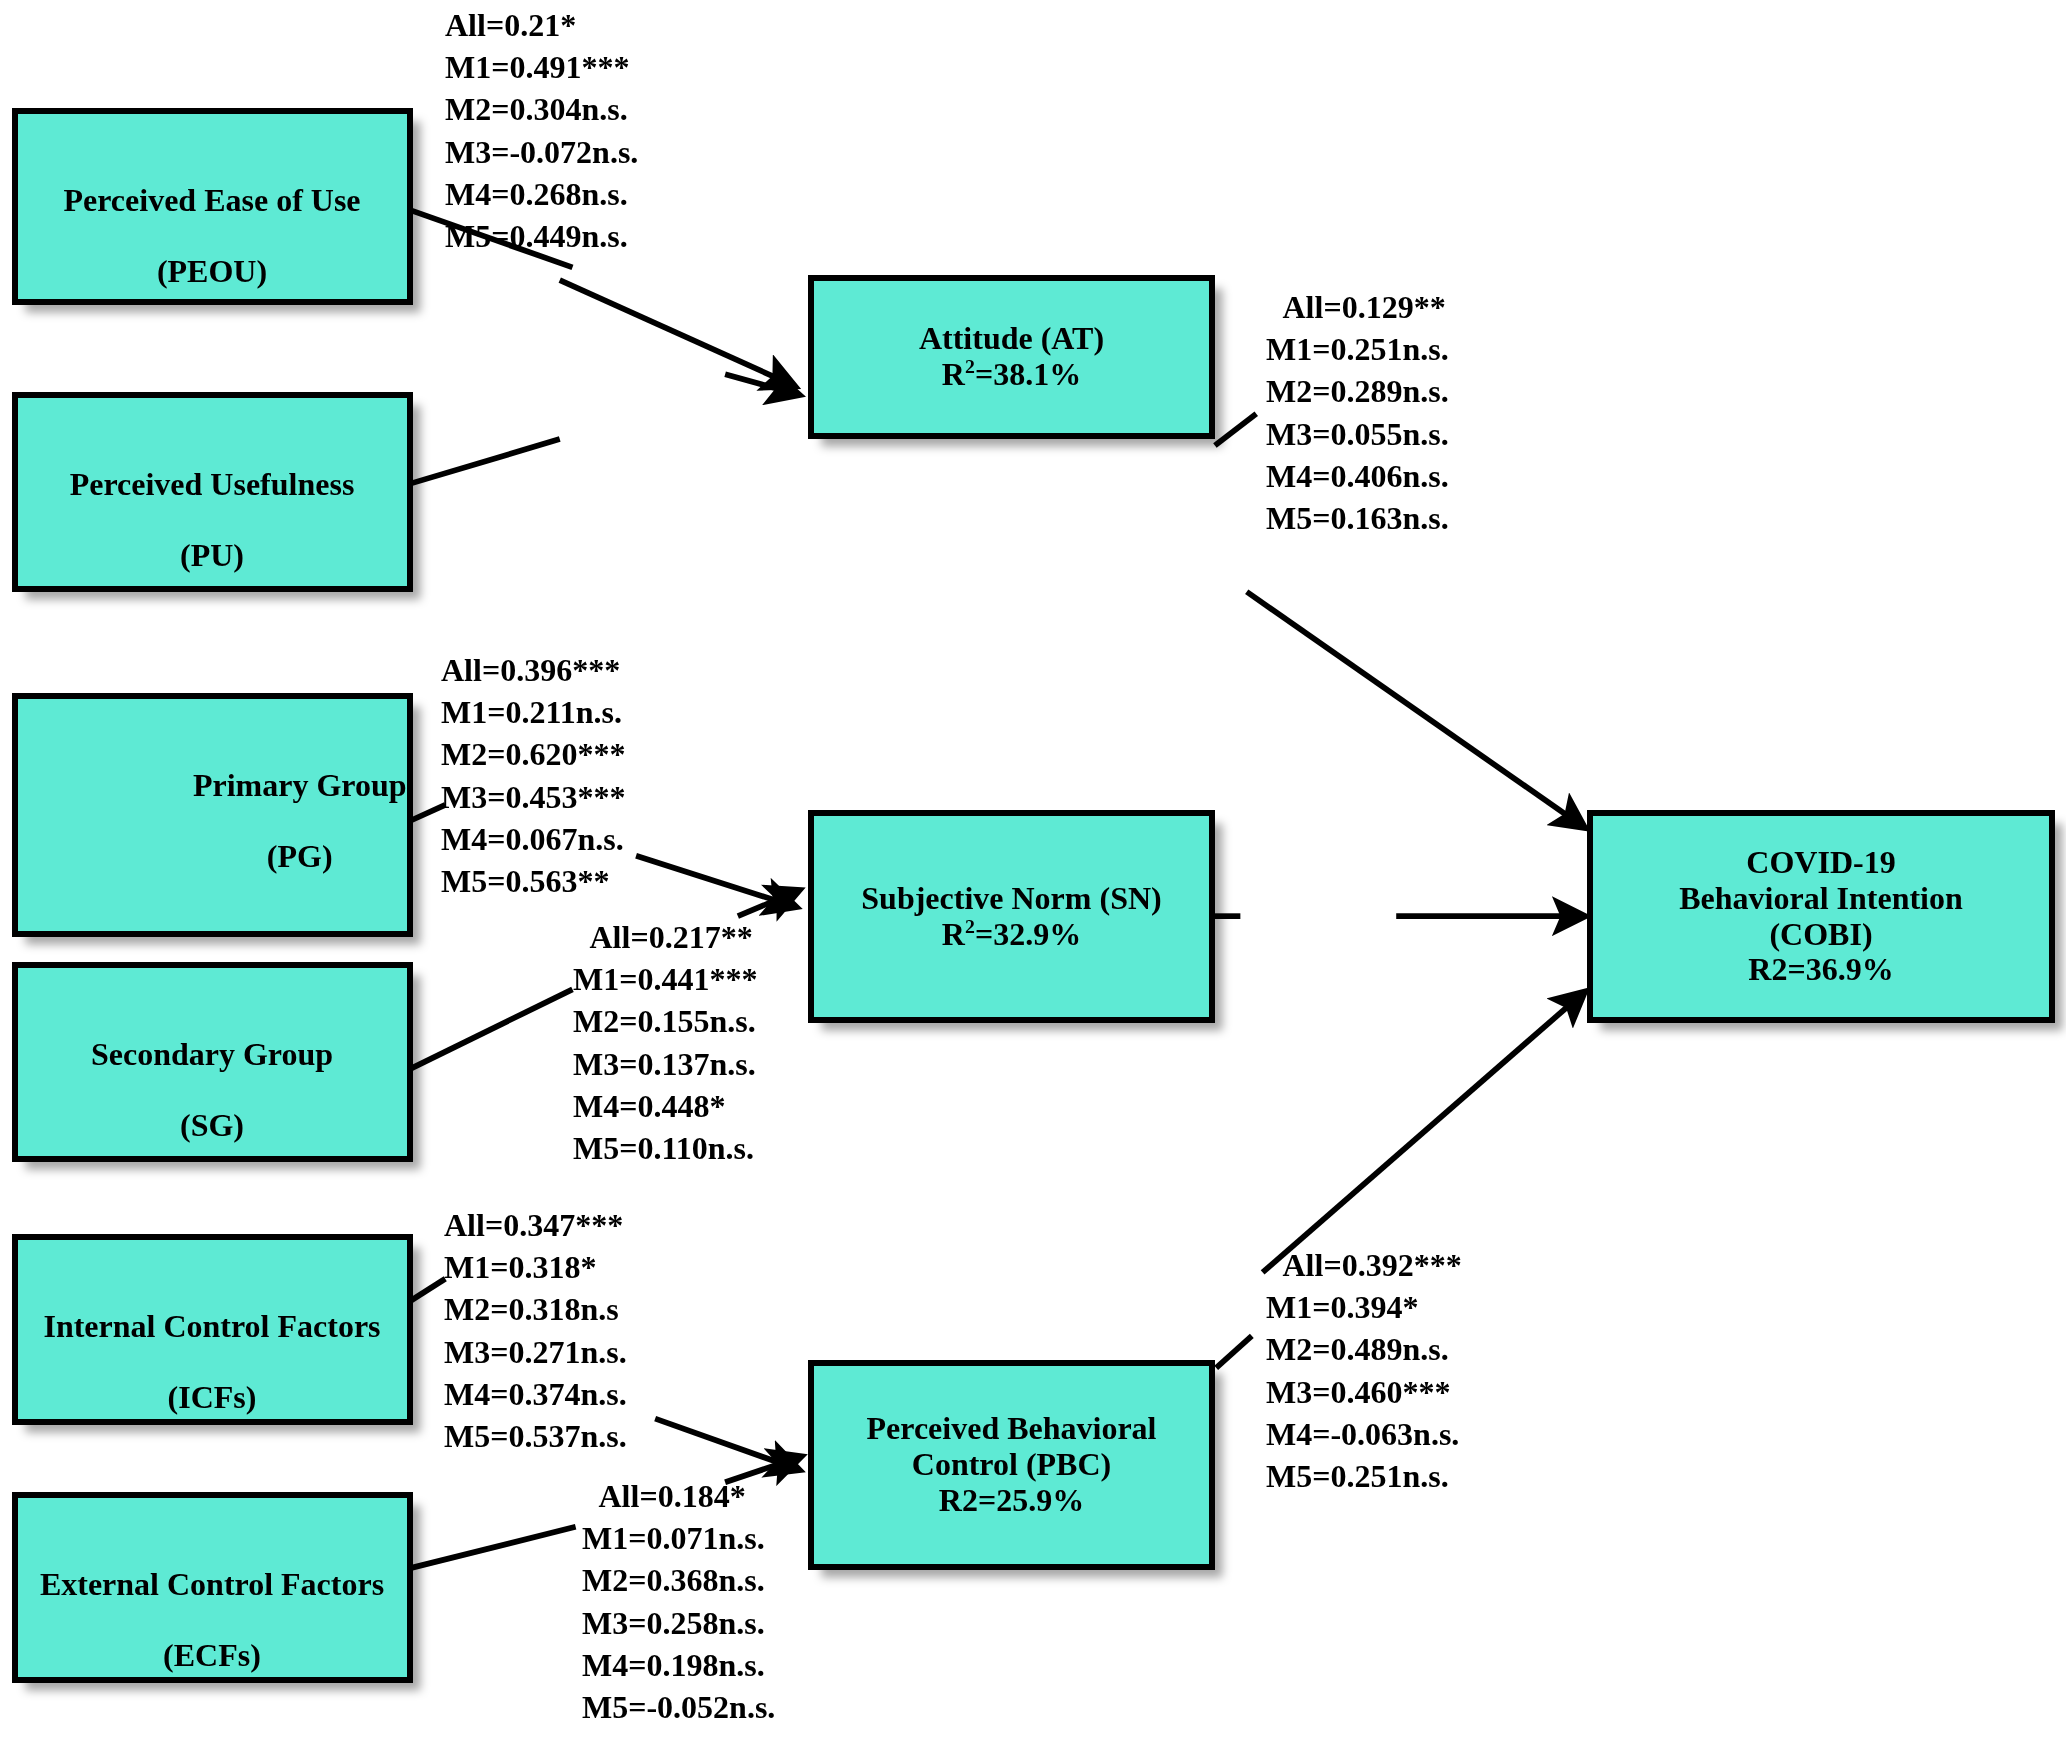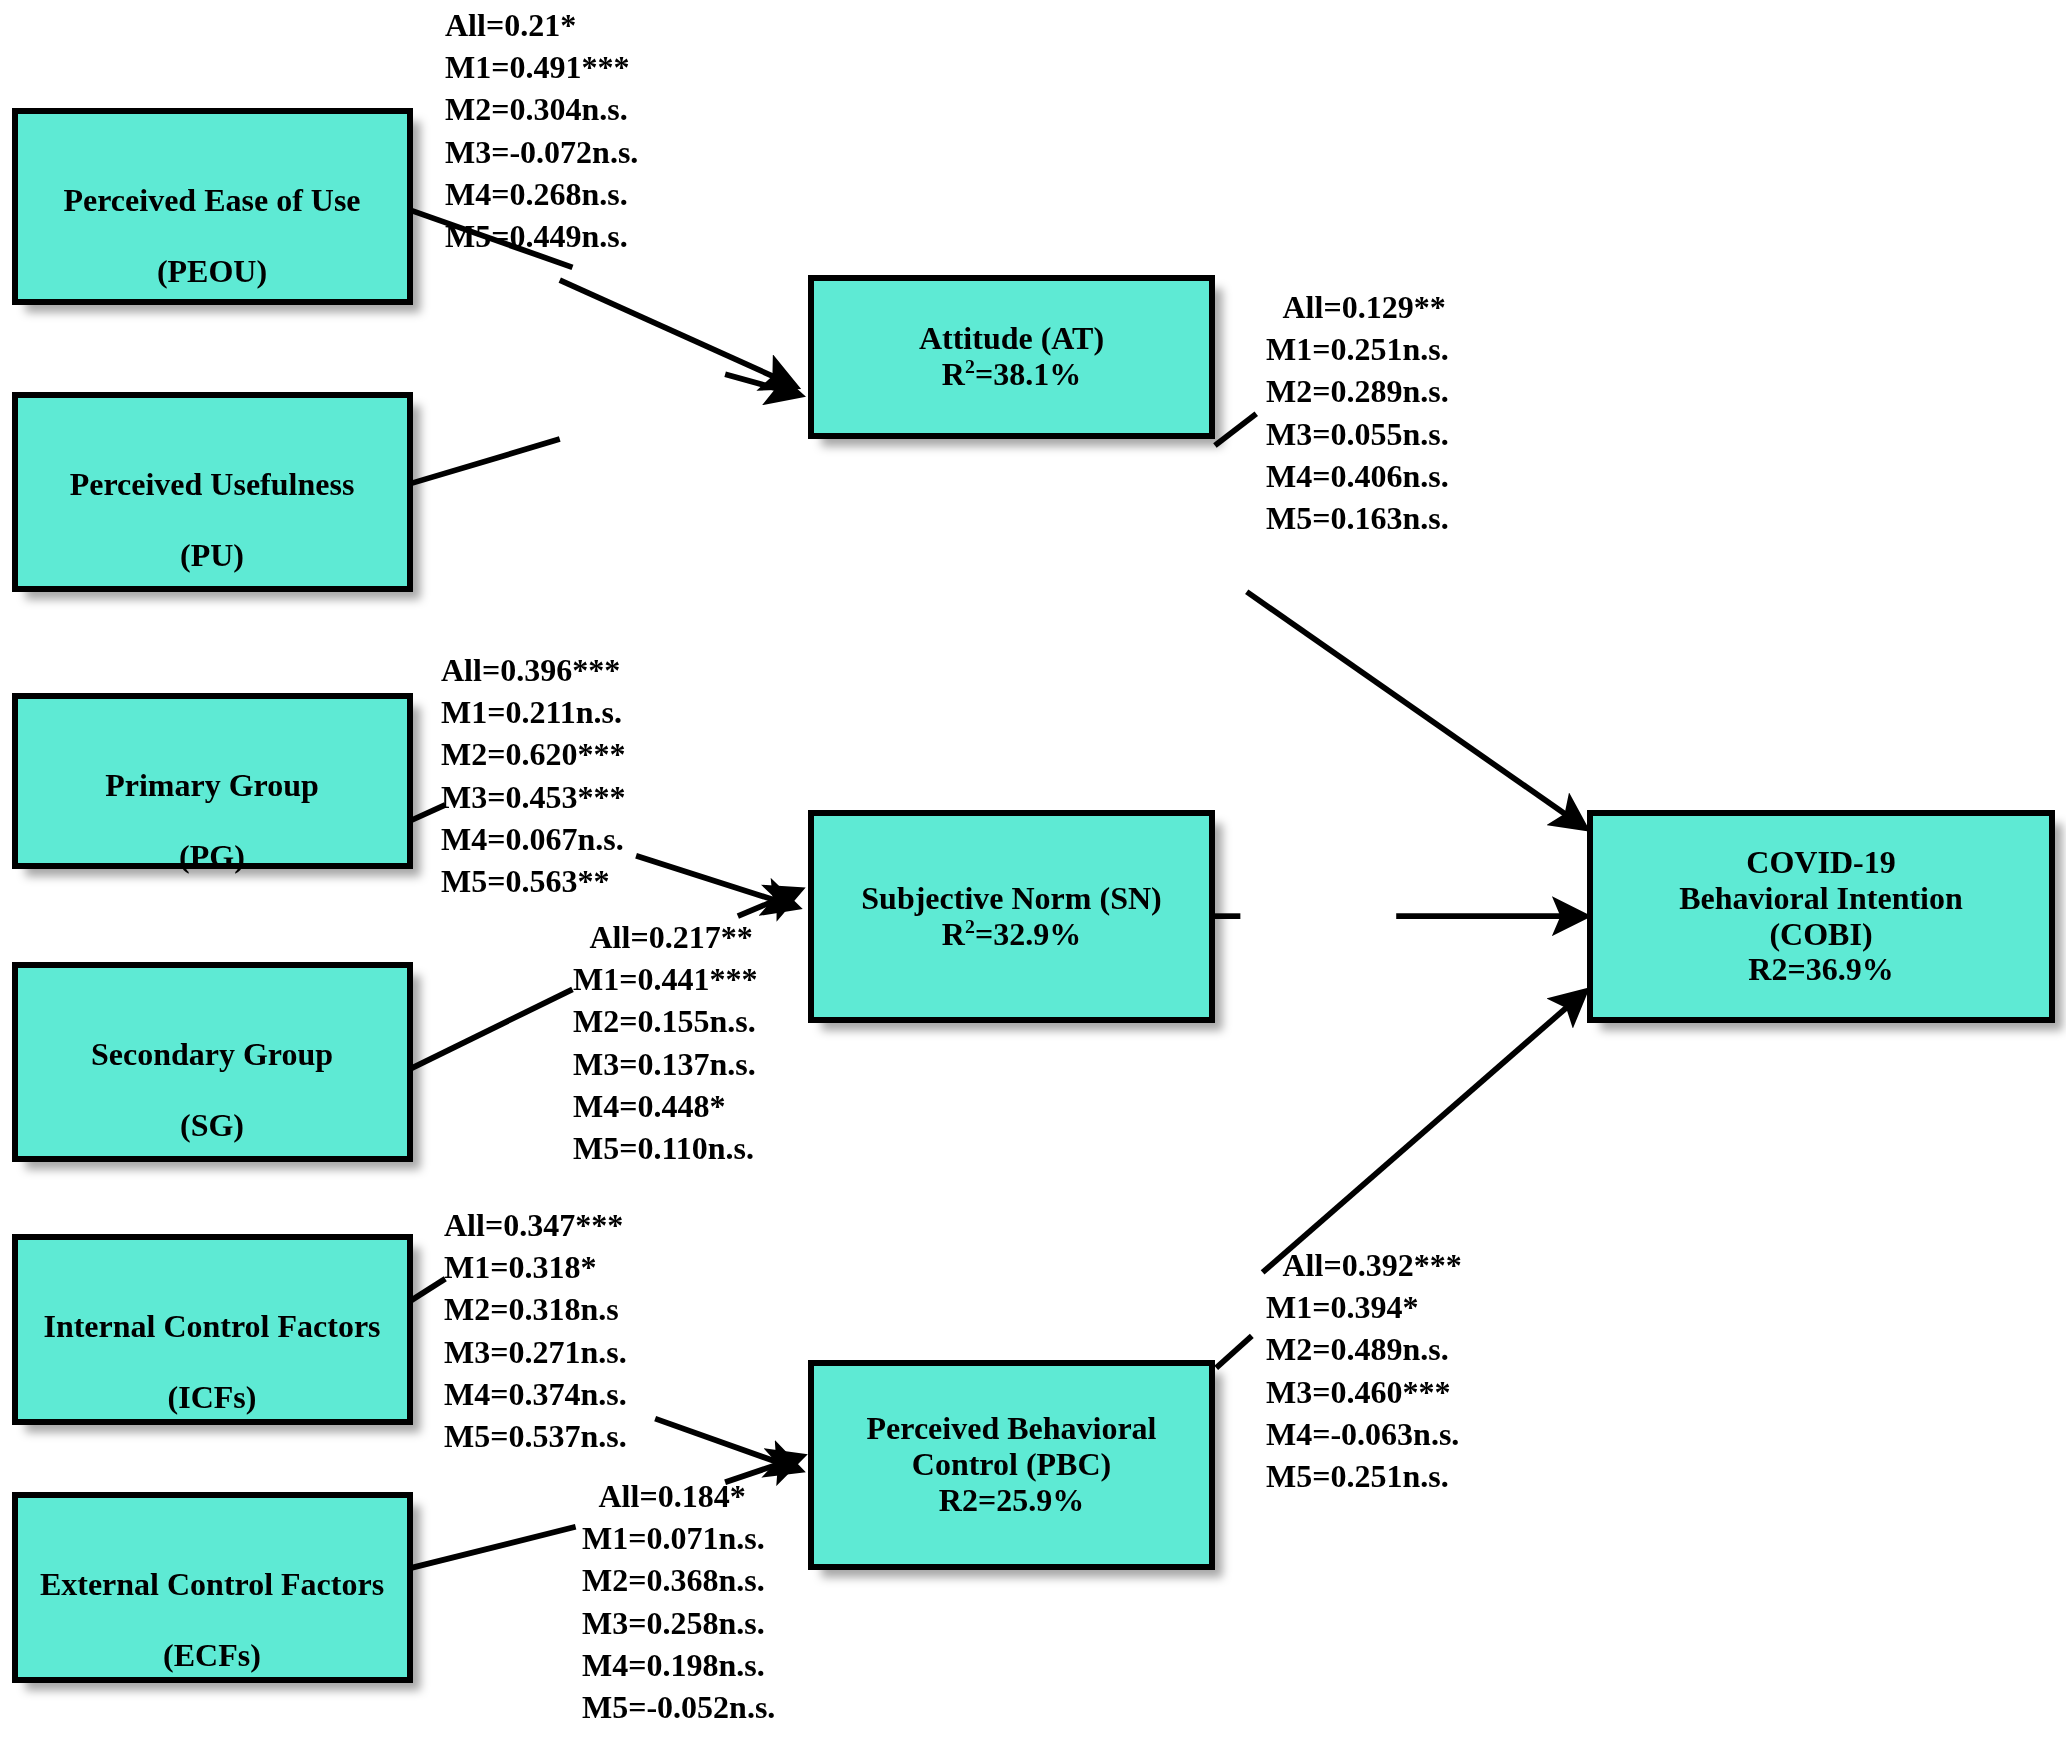--- a/index.html
+++ b/index.html
@@ -124,21 +124,21 @@
     </div>
   </div>
 
   <div class="node exog" style="left:11.5px; top:392px; width:401px; height:200px;">
     <div class="title">
       <span>Perceived Usefulness</span><br>
       <span>(PU)</span>
     </div>
   </div>
 
-  <div class="node exog" style="left:11.5px; top:693px; width:401px; height:176px;">
+  <div class="node exog" style="left:11.5px; top:693px; width:401px; height:244px;align-items:flex-end;">
     <div class="title">
       <span>Primary Group</span><br>
       <span>(PG)</span>
     </div>
   </div>
 
   <div class="node exog" style="left:11.5px; top:962px; width:401px; height:200px;">
     <div class="title">
       <span>Secondary Group</span><br>
       <span>(SG)</span>

